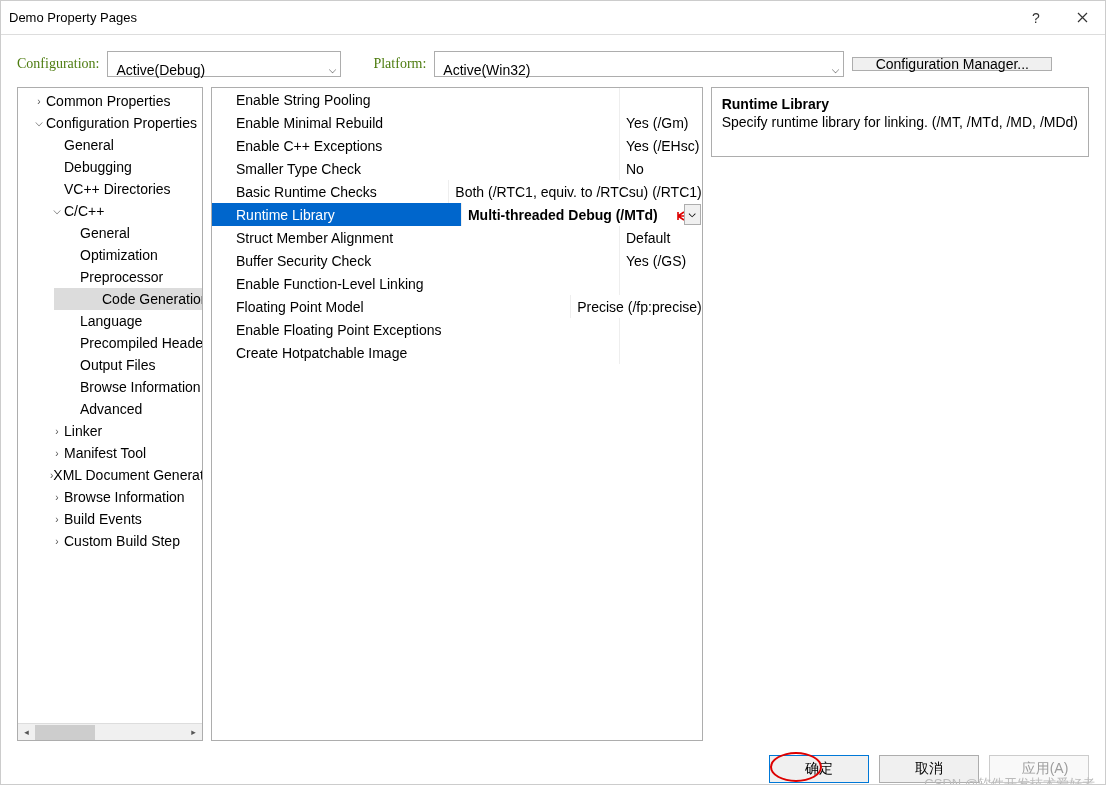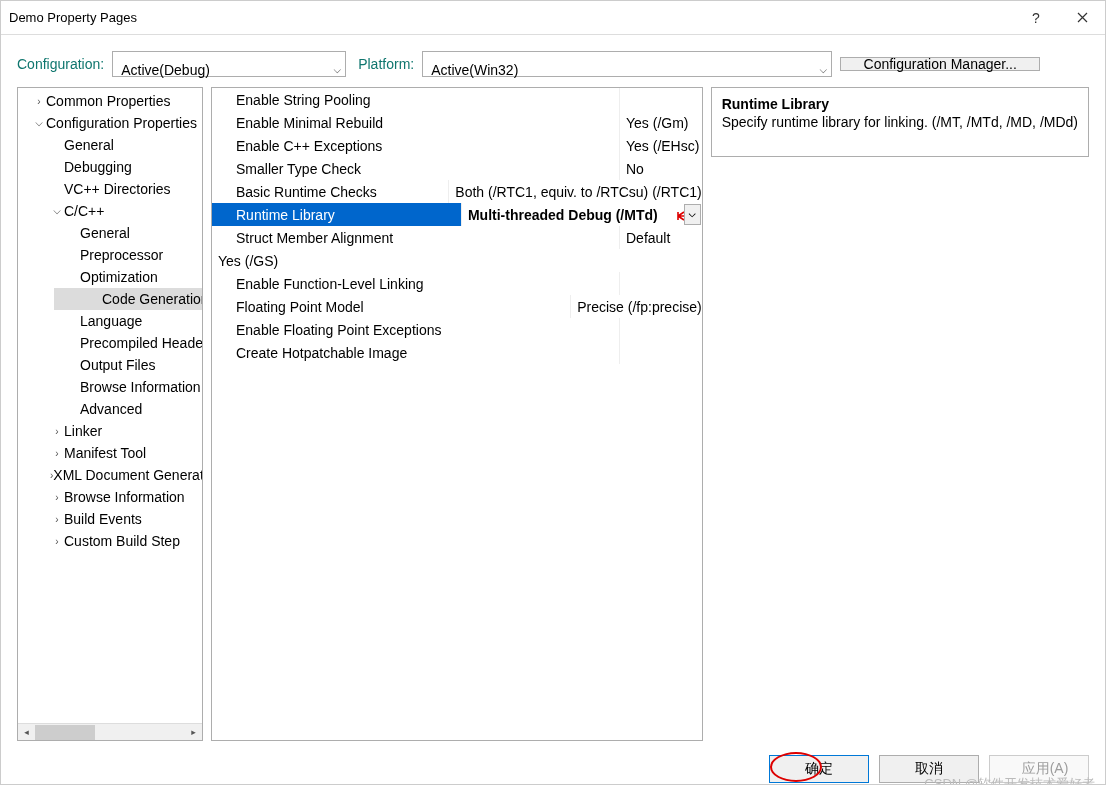--- a/index.html
+++ b/index.html
@@ -1,21 +1,21 @@
 <!DOCTYPE html>
 <html><head>
   <meta charset="utf-8">
   <style>
     * { box-sizing: border-box; font-family: "Segoe UI", Tahoma, sans-serif; }
     body { margin: 0; padding: 0; background: #fff; width: 1106px; height: 785px; border: 1px solid #ccc; }
     .titlebar { display: flex; align-items: center; height: 34px; padding: 0 0 0 8px; border-bottom: 1px solid #ddd; font-size: 13px; }
     .titlebar-title { flex: 1; }
     .titlebar-btn { width: 46px; height: 34px; display: flex; align-items: center; justify-content: center; font-size: 14px; color: #333; }
     .toolbar { display: flex; align-items: center; gap: 8px; padding: 16px 16px 10px 16px; font-size: 14px; }
-    .toolbar label { color: #0f766e; }
+    .toolbar label { color: #4d7c0f; font-family: Liberation Serif, serif; }
     .combo { display: flex; align-items: center; border: 1px solid #adadad; background: #fff; height: 26px; padding: 12px 4px 0 8px; position: relative; }
     .combo .chev { margin-left: auto; font-size: 10px; color: #555; }
     #combo-config { width: 234px; }
     #combo-platform { width: 410px; }
     .btn { height: 14px; border: 1px solid #adadad; background: #f0f0f0; padding: 0 14px; display: flex; align-items: center; font-size: 14px; }
     .content { display: flex; padding: 0 16px 0 16px; height: 654px; gap: 8px; }
     .tree { width: 186px; border: 1px solid #adadad; overflow: hidden; position: relative; font-size: 14px; }
     .tree-body { padding: 2px 0 0 0; white-space: nowrap; height: calc(100% - 17px); overflow: hidden; }
     .tree-item { display: flex; align-items: center; height: 22px; padding-right: 4px; }
     .tree-item.selected { background: #dcdcdc; }
@@ -55,21 +55,21 @@
       </svg>
   </div>
 </div>
 
 <div class="toolbar">
   <label>Configuration:</label>
   <div class="combo" id="combo-config">
     <span>Active(Debug)</span>
     <span class="chev">⌵</span>
   </div>
-  <label style="margin-left:4px;">Platform:</label>
+  <label style="margin-left:24px;">Platform:</label>
   <div class="combo" id="combo-platform">
     <span>Active(Win32)</span>
     <span class="chev">⌵</span>
   </div>
   <div class="btn" style="width:200px; justify-content:center;">
     <span>Configuration Manager...</span>
   </div>
 </div>
 
 <div class="content">
@@ -93,24 +93,24 @@
           <span>VC++ Directories</span>
         </div>
       <div class="tree-item" style="padding-left:32px;">
           <span class="exp">⌵</span>
           <span>C/C++</span>
         </div>
       <div class="tree-item" style="padding-left:62px;">
           <span>General</span>
         </div>
       <div class="tree-item" style="padding-left:62px;">
+          <span>Optimization</span>
+        </div>
+      <div class="tree-item" style="padding-left:62px;">
           <span>Preprocessor</span>
-        </div>
-      <div class="tree-item" style="padding-left:62px;">
-          <span>Optimization</span>
         </div>
       <div class="tree-item selected" style="padding-left:48px;margin-left:36px;">
           <span>Code Generation</span>
         </div>
       <div class="tree-item" style="padding-left:62px;">
           <span>Language</span>
         </div>
       <div class="tree-item" style="padding-left:62px;">
           <span>Precompiled Headers</span>
         </div>
@@ -200,20 +200,21 @@
             </div>
           </div>
         </div>
         <div class="row">
           <div class="cell-name">Struct Member Alignment</div>
           <div class="cell-val">
             <span>Default</span>
           </div>
         </div>
         <div class="row">
+          <div class="cell-name">Buffer Security Check</div>
           <div class="cell-val">
             <span>Yes (/GS)</span>
           </div>
         </div>
         <div class="row">
           <div class="cell-name">Enable Function-Level Linking</div>
           <div class="cell-val">
             <span></span>
           </div>
         </div>

